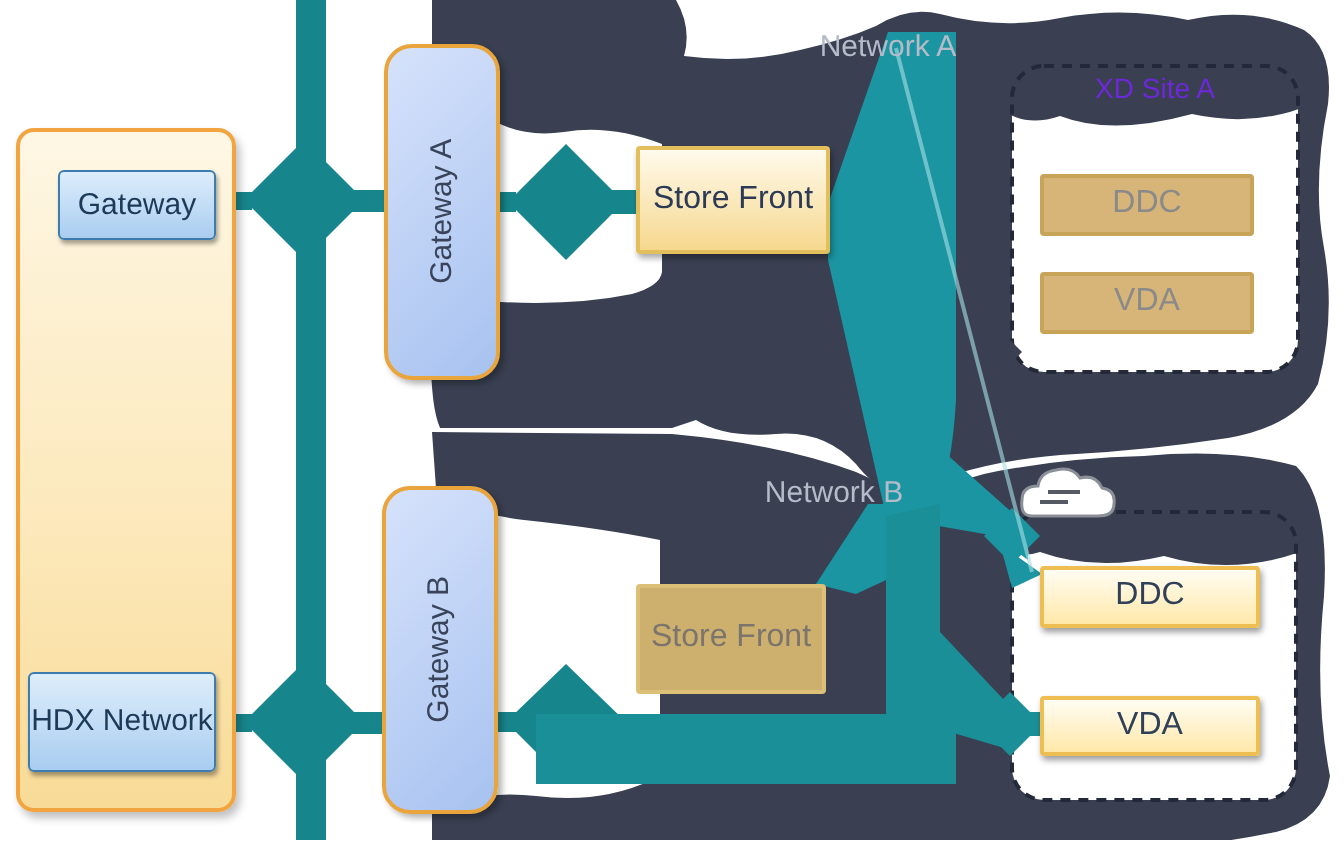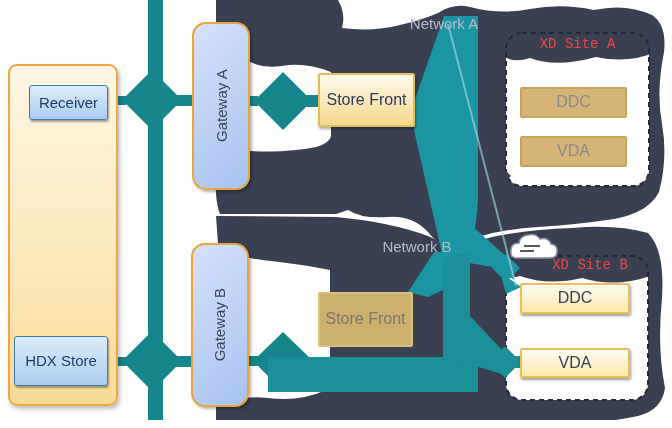--- a/index.html
+++ b/index.html
@@ -32,21 +32,21 @@
   .srv-dim{border:2px solid #C8A458;background:#D7B578;color:#8A8A8A;font-size:16px;border-radius:2px;}
   .srv-lit{border:2px solid #EFBE52;background:linear-gradient(180deg,#FFFDF3,#FFE8A9);color:#2F4058;
        font-size:16px;border-radius:2px;box-shadow:1px 2px 3px rgba(0,0,0,.4);}
   #ddc-a-box{left:520px;top:87px;width:107px;height:31px;}
   #vda-a-box{left:520px;top:136px;width:107px;height:31px;}
   #ddc-b-box{left:520px;top:283px;width:110px;height:31px;}
   #vda-b-box{left:520px;top:348px;width:110px;height:30px;}
   .net-lbl{color:#B5BBC8;font-size:15px;}
   #network-a-lbl{left:394px;top:15px;width:100px;}
   #network-b-lbl{left:362px;top:238px;width:110px;}
-  .site-lbl{color:#ef4444;font-size:14px;font-family:Liberation Mono, monospace;}
+  .site-lbl{color:#6d28d9;font-size:14px;}
   #site-a-lbl{left:506px;top:36px;width:143px;}
   #site-b-lbl{left:534px;top:257px;width:112px;}
 </style>
 </head>
 <body>
 
 <div id="stage">
 
   <svg id="connector-layer" viewBox="0 0 672 428" xmlns="http://www.w3.org/2000/svg">
 
@@ -111,25 +111,24 @@
     <g>
       <path d="M516,258 Q510,258 511,250 Q511,243 519,243 Q520,236 528,235 Q536,233 540,239
                Q548,237 551,244 Q558,245 557,252 Q557,258 549,258 Z" fill="#ffffff" stroke="#8A8F98" stroke-width="1.5"></path>
       <path d="M520,251 L534,251 M524,246 L540,246" stroke="#555A64" stroke-width="2" fill="none"></path>
     </g>
   </svg>
 
   <div class="lbl net-lbl" id="network-a-lbl">Network A</div>
   <div class="lbl net-lbl" id="network-b-lbl">Network B</div>
   <div class="lbl site-lbl" id="site-a-lbl">XD Site A</div>
-  <div class="lbl site-lbl" id="site-b-lbl">XD Site B</div>
 
   <div class="box" id="client-box"></div>
-  <div class="box" id="receiver-box">Receiver</div>
-  <div class="box" id="hdx-box">HDX Store</div>
+  <div class="box" id="receiver-box">Gateway</div>
+  <div class="box" id="hdx-box">HDX Network</div>
 
   <div class="box gateway" id="gateway-a-box">
     <span class="vlabel">Gateway A</span>
   </div>
   <div class="box gateway" id="gateway-b-box">
     <span class="vlabel">Gateway B</span>
   </div>
 
   <div class="box" id="storefront-a-box">Store Front</div>
   <div class="box" id="storefront-b-box">Store Front</div>

